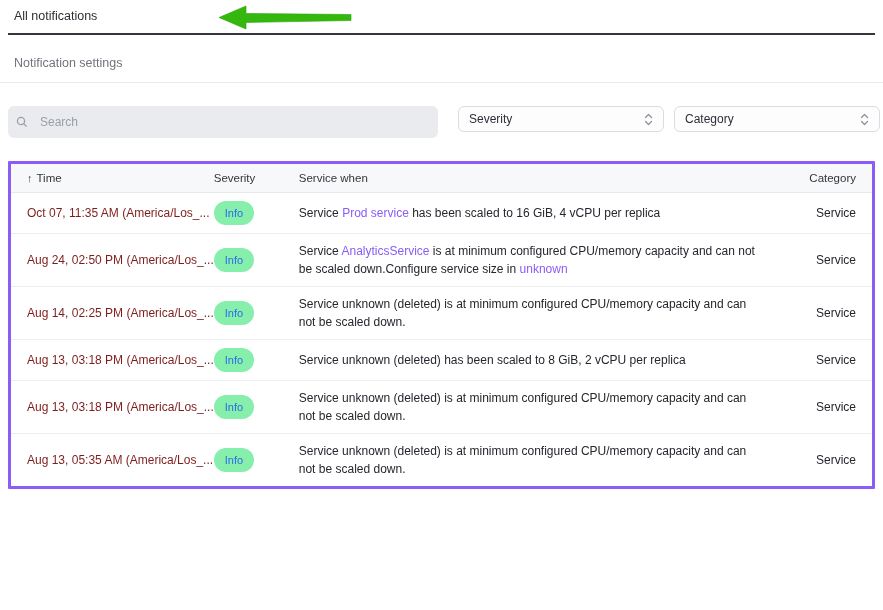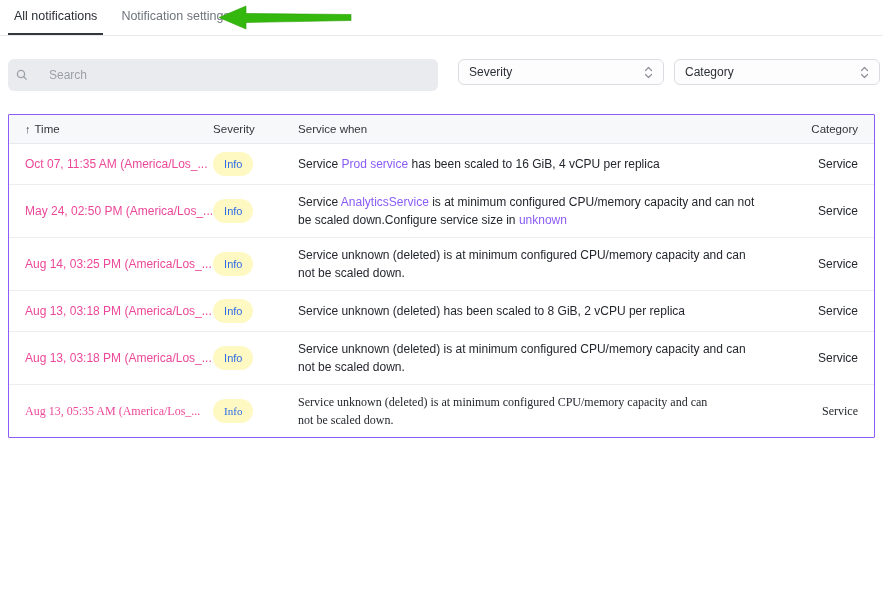--- a/index.html
+++ b/index.html
@@ -5,63 +5,63 @@
   * { box-sizing: border-box; margin: 0; padding: 0; }
   html, body { background: #ffffff; }
   body {
     width: 883px; height: 610px;
     font-family: "Liberation Sans", "DejaVu Sans", sans-serif;
     color: #23262b;
     position: relative;
     overflow: hidden;
   }
   
-  .tabbar { position: relative; border-bottom: 1px solid #e7e9ec; padding: 0 8px; display: flex; gap: 12px; }
+  .tabbar { position: relative; border-bottom: 1px solid #e7e9ec; padding: 0 8px; display: flex; gap: 12px; flex-direction: column; }
   .tab {
     padding: 9px 6px 10px 6px; font-size: 12.5px; color: #70747c; cursor: pointer;
     border-bottom: 2px solid transparent; white-space: nowrap;
   }
   .tab.active { color: #2c2f35; font-weight: 500; border-bottom-color: #33363c; }
   .annot-arrow { position: absolute; left: 214px; top: 2px; pointer-events: none; }
   
   .filters { display: flex; margin: 23px 8px 0 8px; gap: 10px; }
   .search-wrap {
     flex: 0 0 430px; height: 26px; background: #e9ebee; border-radius: 6px;
-    display: flex; align-items: center; padding: 16px 8px; gap: 21px;
+    display: flex; align-items: center; padding: 16px 8px; gap: 12px;
   }
   .search-wrap svg { flex: 0 0 auto; }
   .search-wrap input {
     border: none; background: transparent; outline: none; width: 100%;
     font-size: 12px; color: #23262b; font-family: inherit;
   }
   .search-wrap input::placeholder { color: #9ba0a8; }
   .spacer { flex: 1 1 auto; }
   .select {
     flex: 0 0 206px; height: 26px; background: #fdfdfe; border: 1px solid #d9dce1; border-radius: 6px;
     display: flex; align-items: center; justify-content: space-between;
     padding: 0 10px; font-size: 12px; color: #2c2f35; cursor: pointer;
   }
   
-  .table { margin: 23px 8px 0 8px; border: 1px solid #8b5cf6; border-radius: 1px; }
+  .table { margin: 23px 8px 0 8px; border: 3px solid #8b5cf6; border-radius: 1px; }
   table { width: 100%; border-collapse: collapse; }
   thead th {
     background: #f7f8f9; font-size: 11.5px; font-weight: 500; color: #33363c;
     text-align: left; padding: 8px 0; border-bottom: 1px solid #e7e9ec; white-space: nowrap;
   }
   th.col-time { width: 195px; padding-left: 16px; }
   th.col-sev { width: 85px; }
   th.col-cat, td.cat { width: 90px; text-align: right; padding-right: 16px; }
   tbody tr { border-bottom: 1px solid #ecedf0; }
-  tbody tr:last-child { border-bottom: none; font-family: Liberation Serif, serif; }
+  tbody tr:last-child { border-bottom: none; }
   td { vertical-align: middle; font-size: 12px; padding: 8px 0; line-height: 18px; }
-  td.time { padding-left: 16px; color: #ec4899; white-space: nowrap; }
+  td.time { padding-left: 16px; color: #7f1d1d; white-space: nowrap; }
   td.notify { color: #24272d; white-space: pre-wrap; max-width: 470px; padding-right: 20px; }
   td.cat { color: #24272d; white-space: nowrap; }
   .badge {
-    display: inline-block; background: #fef9c3; color: #2e6be5;
+    display: inline-block; background: #86efac; color: #2e6be5;
     font-size: 11px; font-weight: 500; border-radius: 999px; padding: 3px 11px;
   }
   .link { color: #8b5cf6; cursor: pointer; }
   .sort-arrow { color: #45484f; margin-right: 4px; font-size: 11px; }
   .updown { display: block; }
 </style>
 </head>
 <body>
 
 <div class="tabbar">
@@ -110,28 +110,28 @@
       </tr>
     </thead>
     <tbody>
         <tr>
     <td class="time">Oct 07, 11:35 AM (America/Los_...</td>
     <td class="sev"><span class="badge">Info</span></td>
     <td class="notify"><span>Service </span><span class="link">Prod service</span><span> has been scaled to 16 GiB, 4 vCPU per replica</span></td>
     <td class="cat">Service</td>
   </tr>
         <tr>
-    <td class="time">May 24, 02:50 PM (America/Los_...</td>
+    <td class="time">Aug 24, 02:50 PM (America/Los_...</td>
     <td class="sev"><span class="badge">Info</span></td>
     <td class="notify"><span>Service </span><span class="link">AnalyticsService</span><span> is at minimum configured CPU/memory capacity and can not
 be scaled down.Configure service size in </span><span class="link">unknown</span></td>
     <td class="cat">Service</td>
   </tr>
         <tr>
-    <td class="time">Aug 14, 03:25 PM (America/Los_...</td>
+    <td class="time">Aug 14, 02:25 PM (America/Los_...</td>
     <td class="sev"><span class="badge">Info</span></td>
     <td class="notify"><span>Service unknown (deleted) is at minimum configured CPU/memory capacity and can
 not be scaled down.</span></td>
     <td class="cat">Service</td>
   </tr>
         <tr>
     <td class="time">Aug 13, 03:18 PM (America/Los_...</td>
     <td class="sev"><span class="badge">Info</span></td>
     <td class="notify"><span>Service unknown (deleted) has been scaled to 8 GiB, 2 vCPU per replica</span></td>
     <td class="cat">Service</td>

